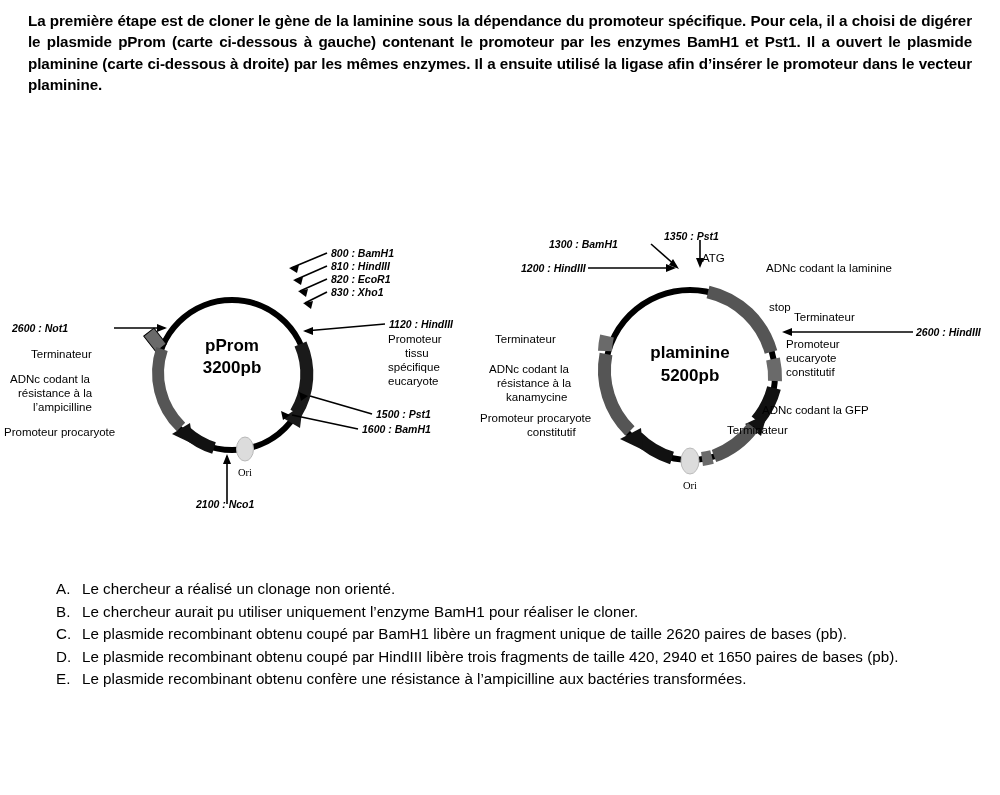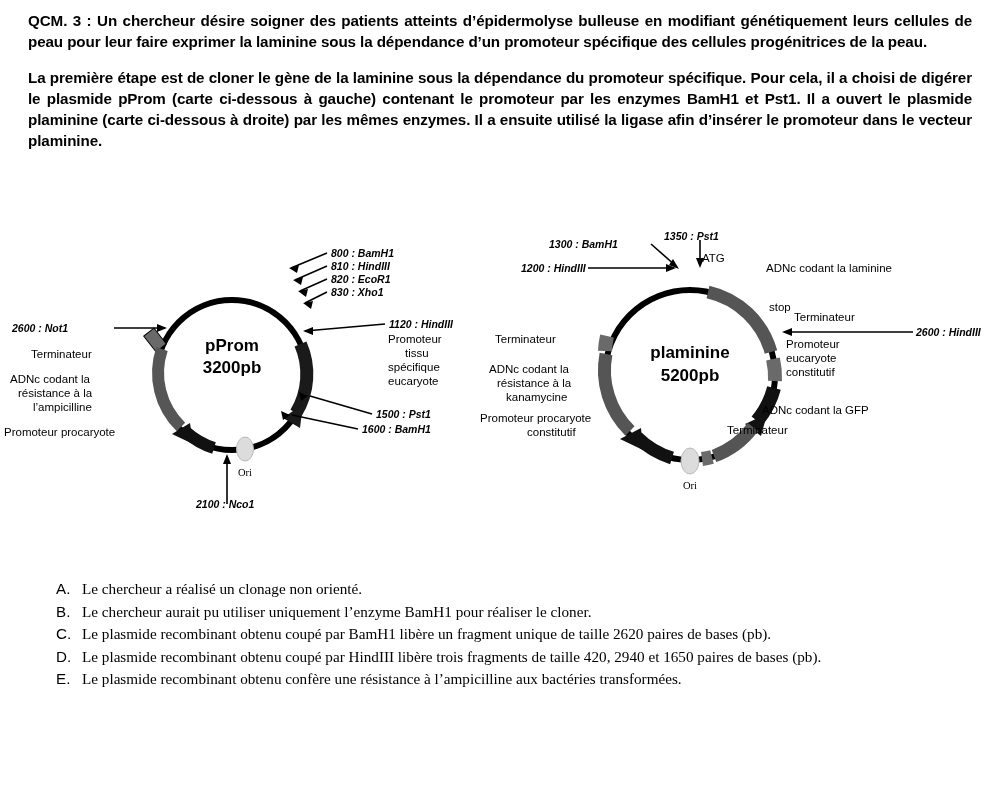--- a/index.html
+++ b/index.html
@@ -24,36 +24,35 @@
     position:absolute; left:0; top:218px; width:1000px; height:300px;
   }
   .maps svg{display:block;}
 
   .options{
     position:absolute; left:56px; top:578px; width:910px;
     font-size:15.2px; line-height:1.42;
   }
   .opt{display:flex; align-items:flex-start; margin-bottom:1px;}
   .opt-letter{width:26px; flex:0 0 26px;}
-  .opt-text{flex:1 1 auto; text-align:justify; text-justify:inter-word;font-family:Liberation Serif, serif;}
+  .opt-text{flex:1 1 auto; text-align:justify; text-justify:inter-word;}
   .opt-text.nojust{text-align:left;}
 
   
   text{font-family:"Liberation Sans", sans-serif; fill:#000;}
   .site{font-style:italic; font-weight:bold; font-size:10.5px;}
   .feat{font-size:11.5px;}
   .plname{font-weight:bold; font-size:17px;}
   .orilbl{font-size:10.5px; font-family:"Liberation Serif", serif;}
   .atg{font-size:11.5px;}
 </style>
 </head>
 <body>
 
 <div class="intro">
-  <p>QCM. 3 : Un chercheur désire soigner des patients atteints d’épidermolyse bulleuse en modifiant génétiquement leurs cellules de peau pour leur faire exprimer la laminine sous la dépendance d’un promoteur spécifique des cellules progénitrices de la peau.</p>
   <p>La première étape est de cloner le gène de la laminine sous la dépendance du promoteur spécifique. Pour cela, il a choisi de digérer le plasmide pProm (carte ci-dessous à gauche) contenant le promoteur par les enzymes BamH1 et Pst1. Il a ouvert le plasmide plaminine (carte ci-dessous à droite) par les mêmes enzymes. Il a ensuite utilisé la ligase afin d’insérer le promoteur dans le vecteur plaminine.</p>
 </div>
 
 <div class="maps">
 <svg width="1000" height="300" viewBox="0 0 1000 300" xmlns="http://www.w3.org/2000/svg">
 
   <g>
 
     <circle cx="232" cy="157" r="75" fill="none" stroke="#000000" stroke-width="6"></circle>
 

